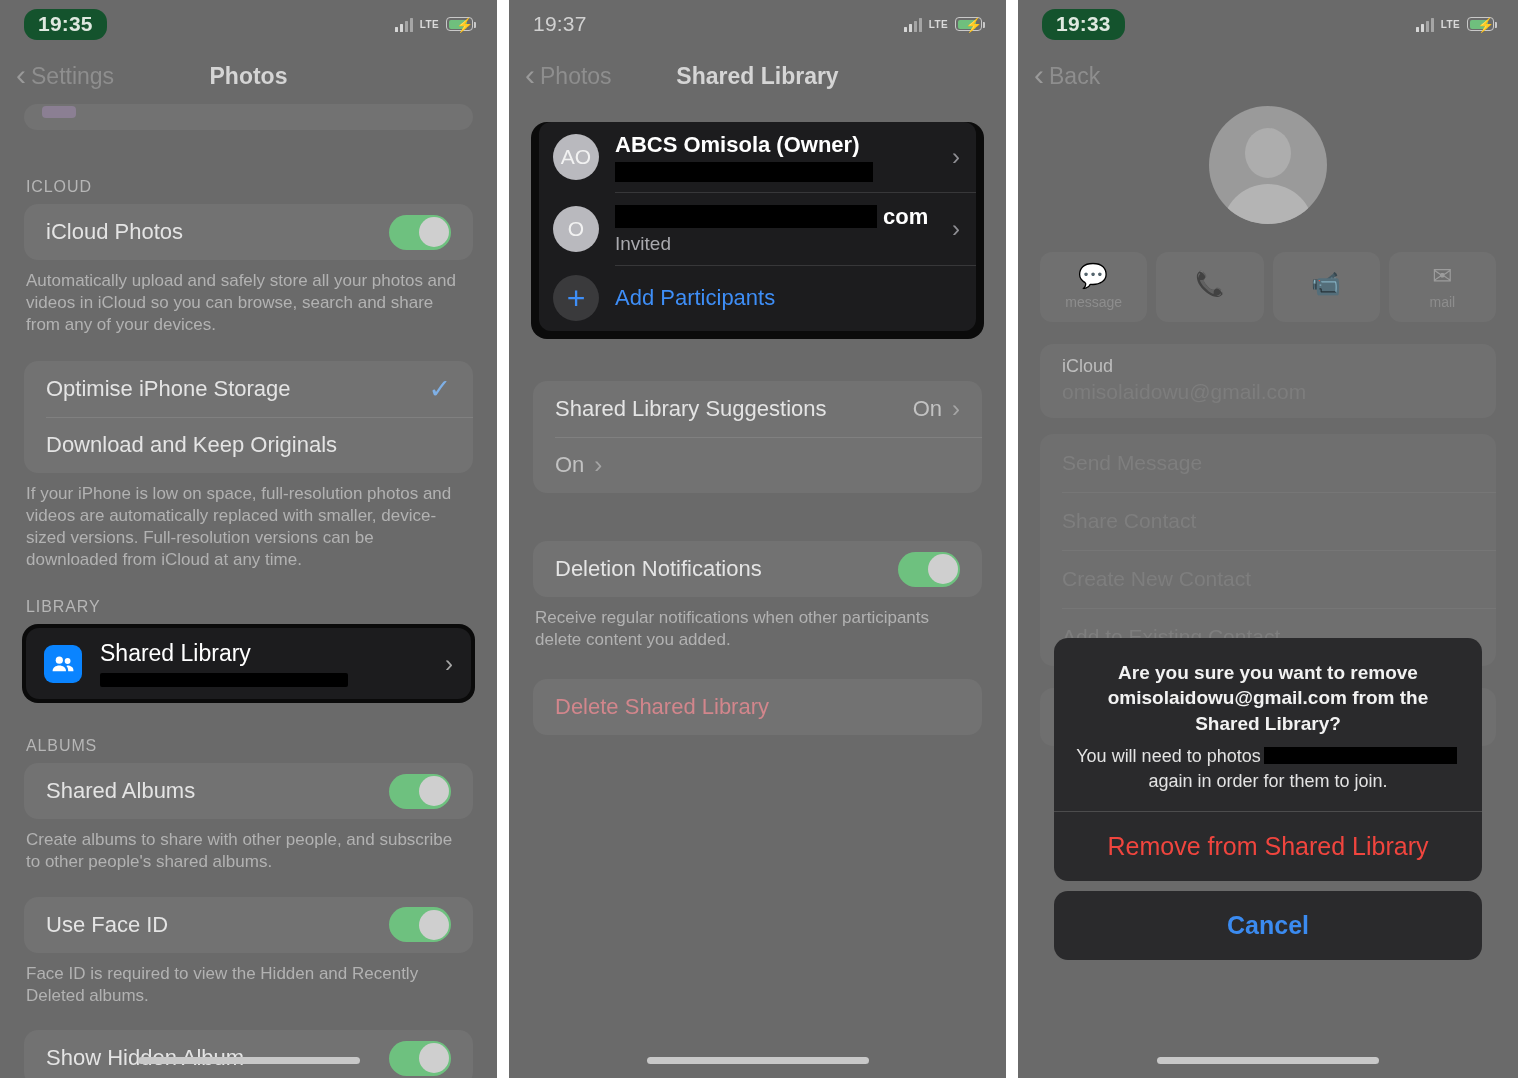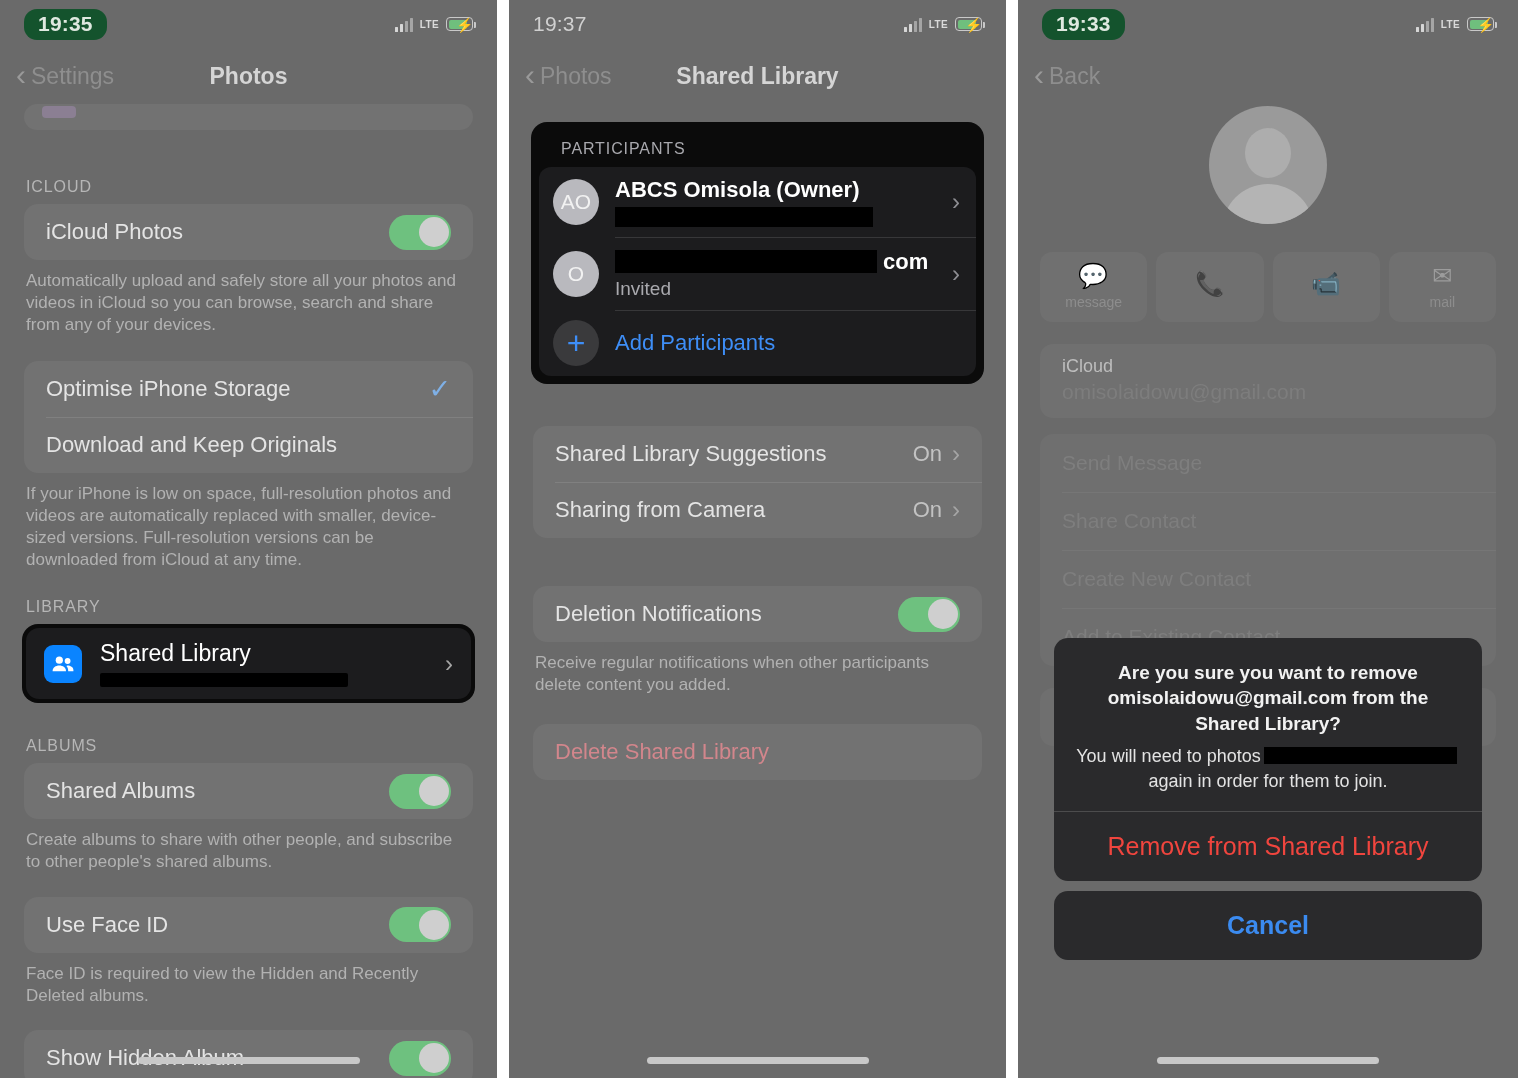--- a/index.html
+++ b/index.html
@@ -411,21 +411,20 @@
       <div class="nav-back dim">
         <span class="chev">‹</span>
         <span>Photos</span>
       </div>
       <div class="nav-title dim">Shared Library</div>
     </div>
 
     <div class="content">
 
       <div class="part-card" style="margin-top:18px;">
-        <div class="part-hdr">PARTICIPANTS</div>
         <div class="part-inner">
 
           <div class="part-row">
             <span class="avatar-init">AO</span>
             <span class="part-texts">
               <span class="part-name" style="display:block;">ABCS Omisola (Owner)</span>
               <span class="mask-line" style="display:block;">
                 <span class="bar" style="width:258px;"></span>
               </span>
             </span>
@@ -452,21 +451,20 @@
         </div>
       </div>
 
       <div class="card" style="margin-top:42px;">
         <div class="row">
           <span class="row-label">Shared Library Suggestions</span>
           <span class="row-value">On</span>
           <span class="chev-r">›</span>
         </div>
         <div class="row">
-          <span class="row-label">Sharing from Camera</span>
           <span class="row-value">On</span>
           <span class="chev-r">›</span>
         </div>
       </div>
 
       <div class="card" style="margin-top:48px;">
         <div class="row">
           <span class="row-label">Deletion Notifications</span>
           <span class="toggle">
               <span class="knob"></span>

